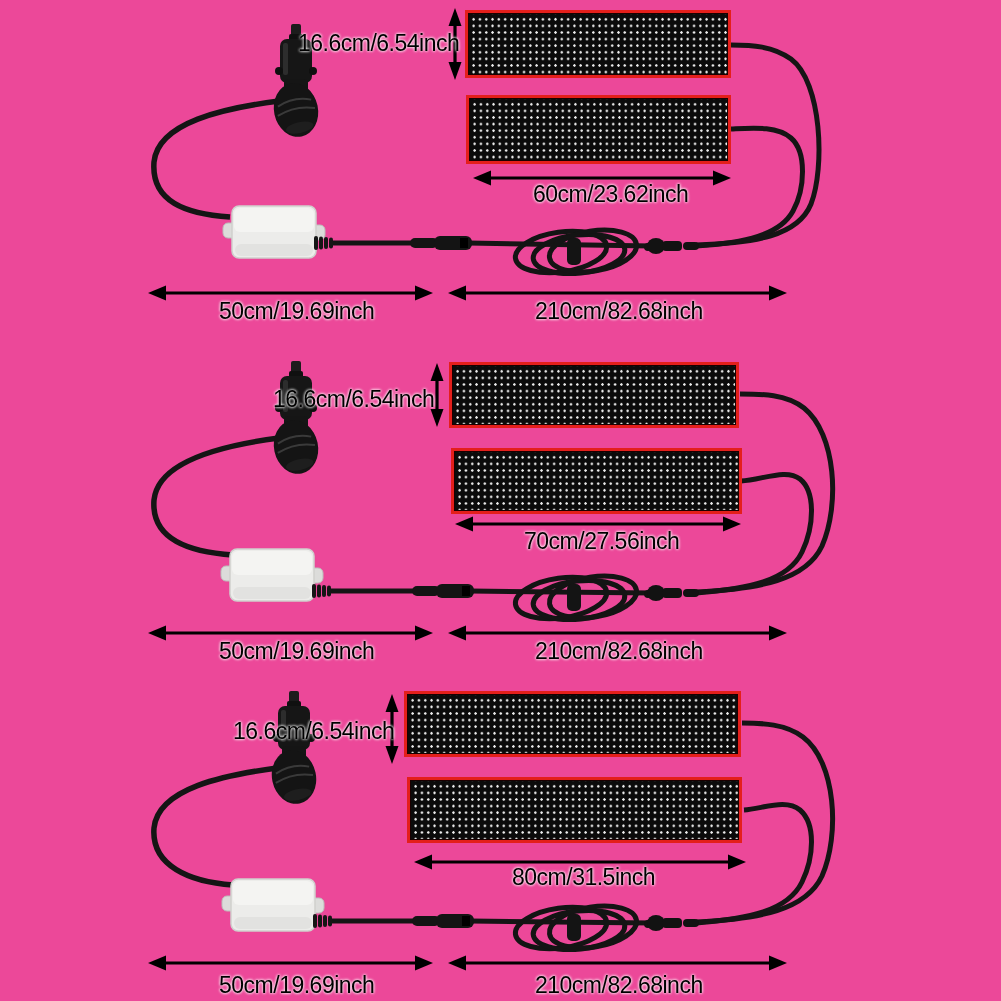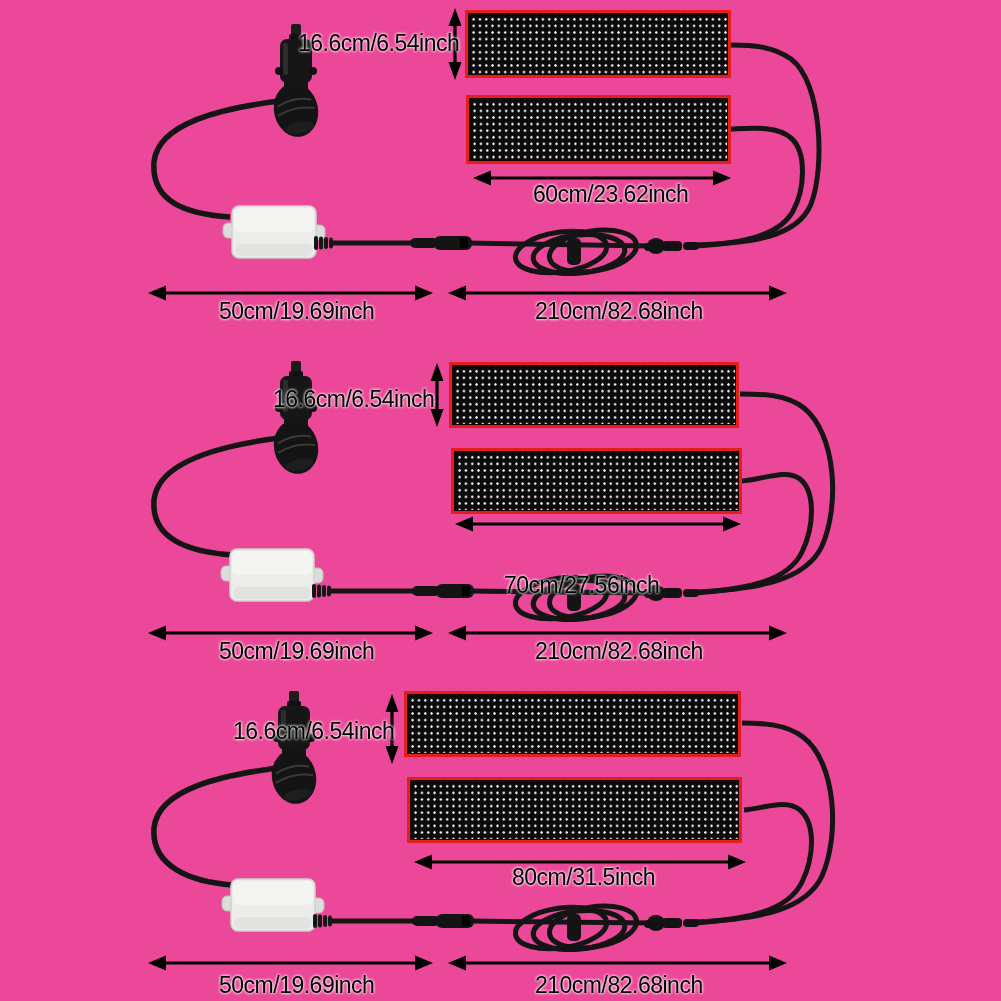--- a/index.html
+++ b/index.html
@@ -28,21 +28,21 @@
   .dim{
     position:absolute;color:#000;font-size:23px;line-height:26px;
     letter-spacing:-0.5px;white-space:nowrap;
     text-shadow:0 0 3px #fff,0 0 3px #fff;
   }
   #lbl-1-h{left:298px;top:30px;}
   #lbl-1-w{left:533px;top:181px;}
   #lbl-1-a{left:219px;top:298px;}
   #lbl-1-m{left:535px;top:298px;}
   #lbl-2-h{left:273px;top:386px;}
-  #lbl-2-w{left:504px;top:528px;margin-top:44px;}
+  #lbl-2-w{left:524px;top:528px;}
   #lbl-2-a{left:219px;top:638px;}
   #lbl-2-m{left:535px;top:638px;}
   #lbl-3-h{left:233px;top:718px;}
   #lbl-3-w{left:512px;top:864px;}
   #lbl-3-a{left:219px;top:972px;}
   #lbl-3-m{left:535px;top:972px;}
 </style>
 </head>
 <body>
 

